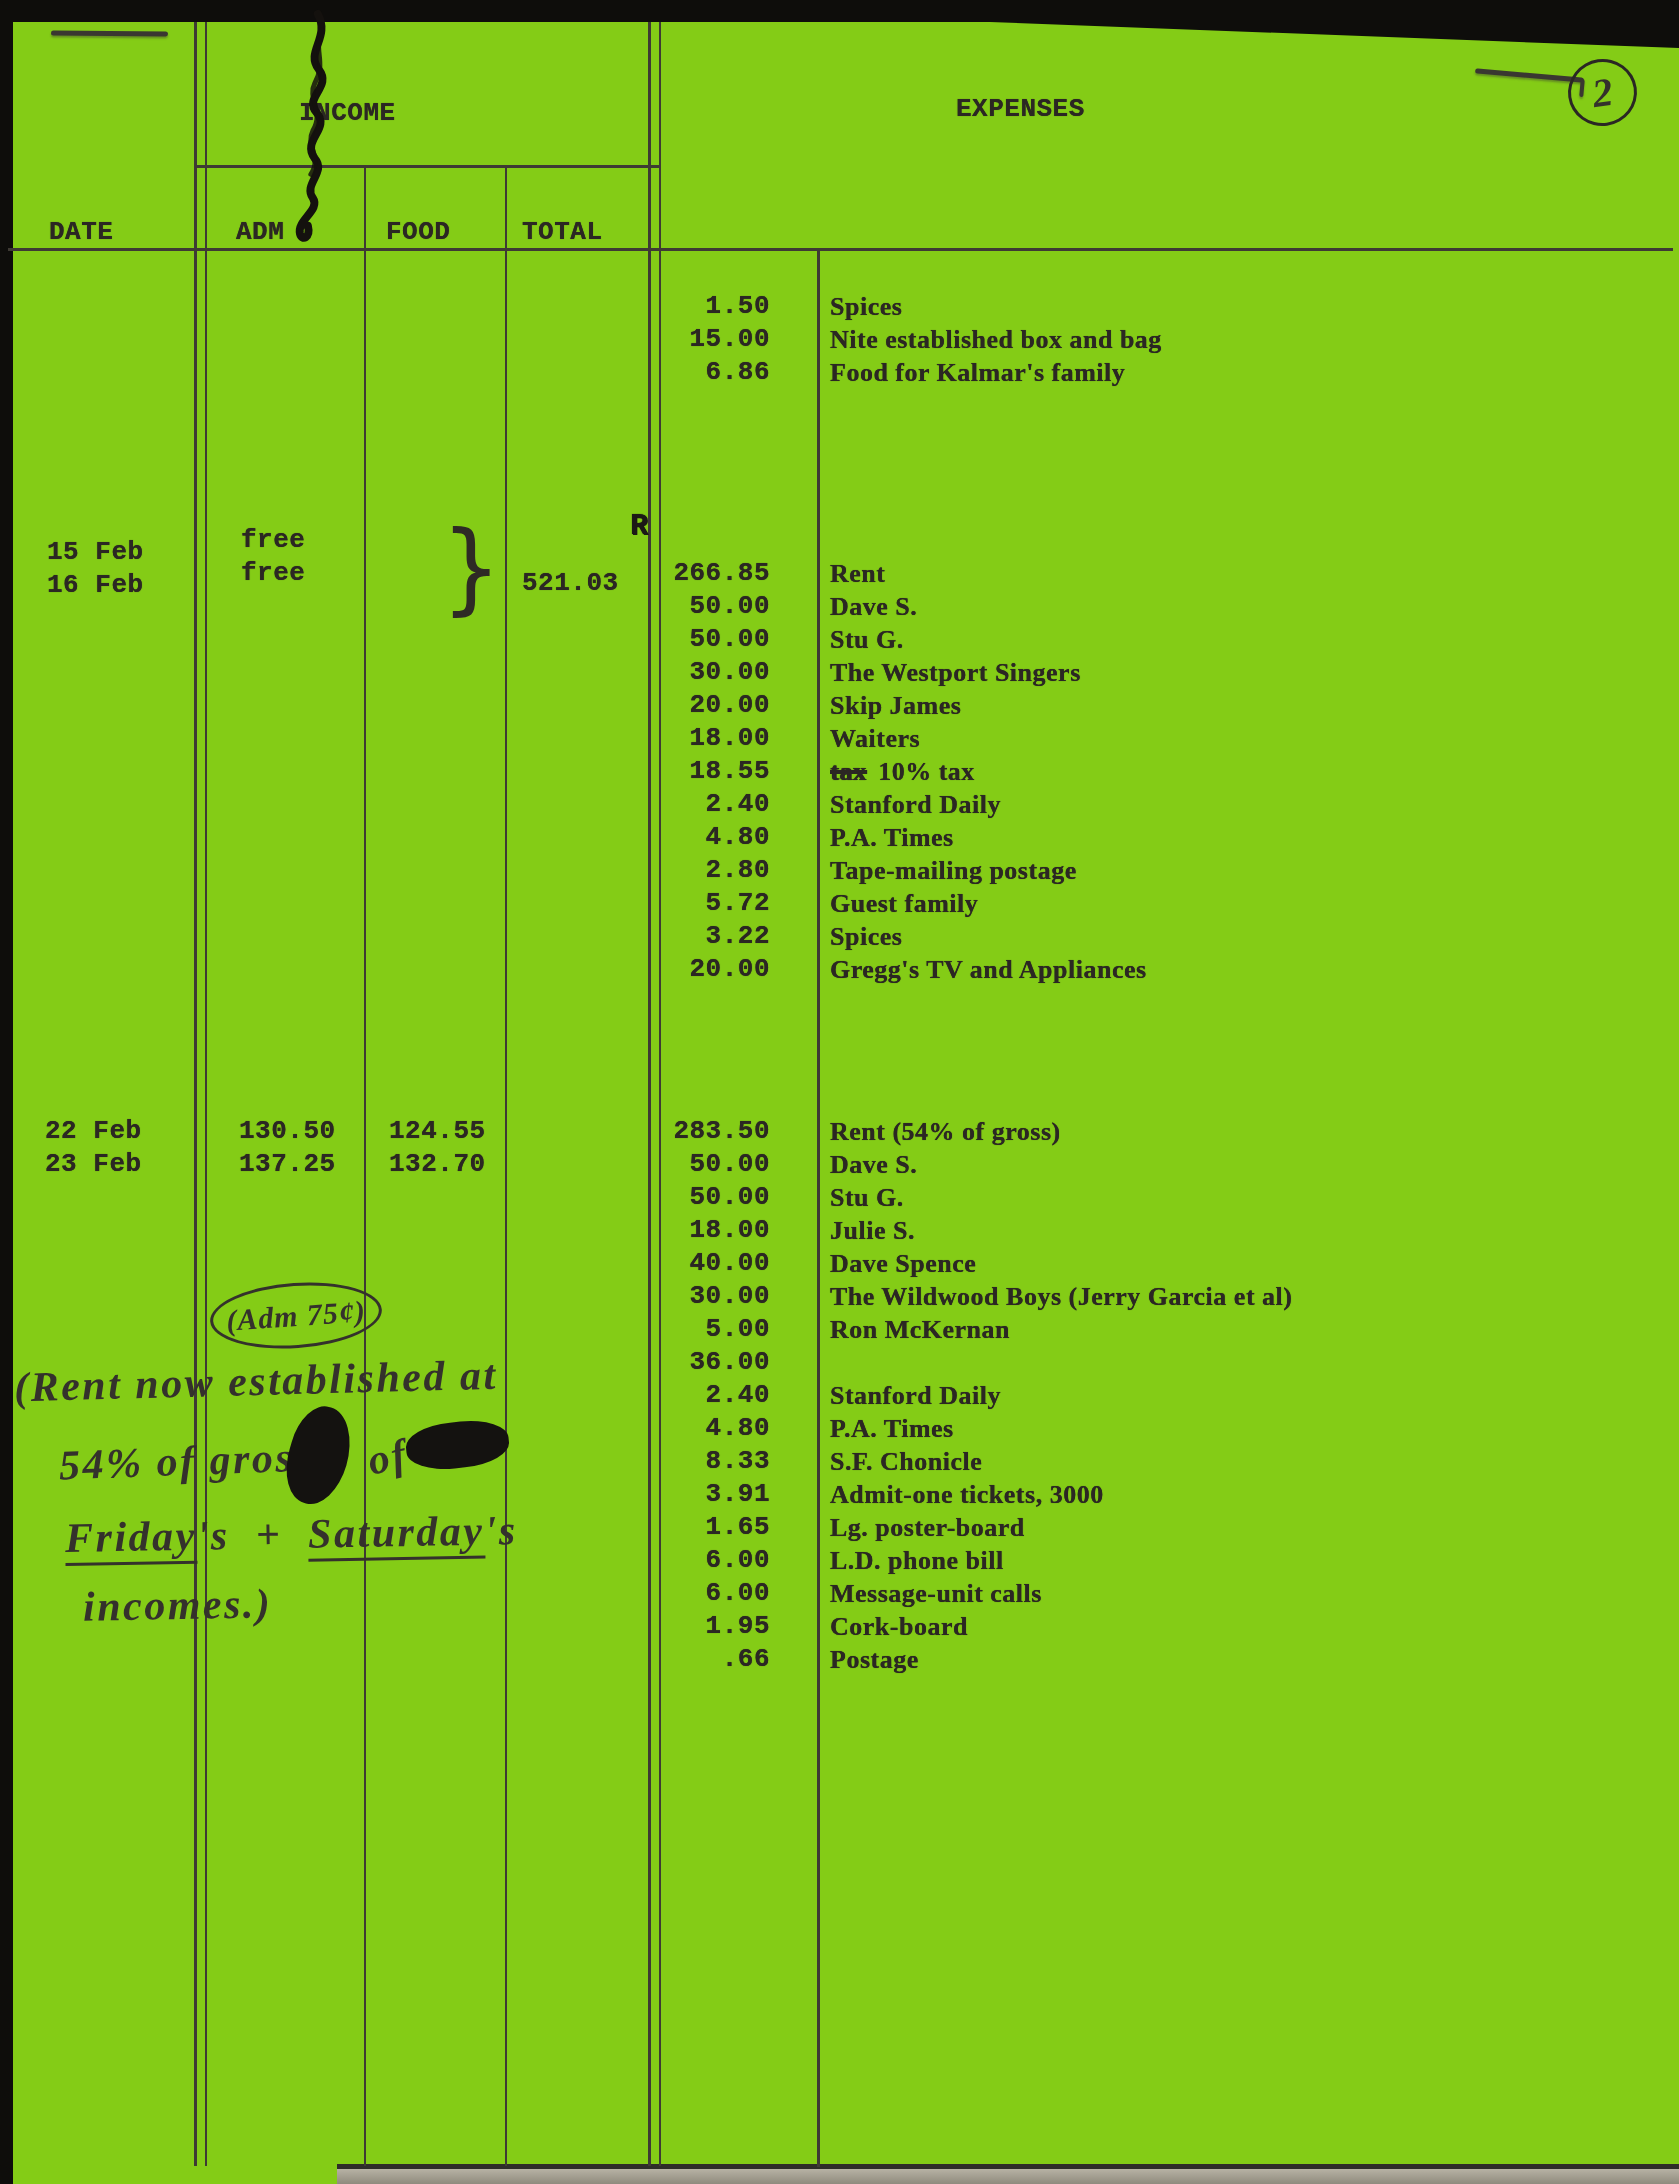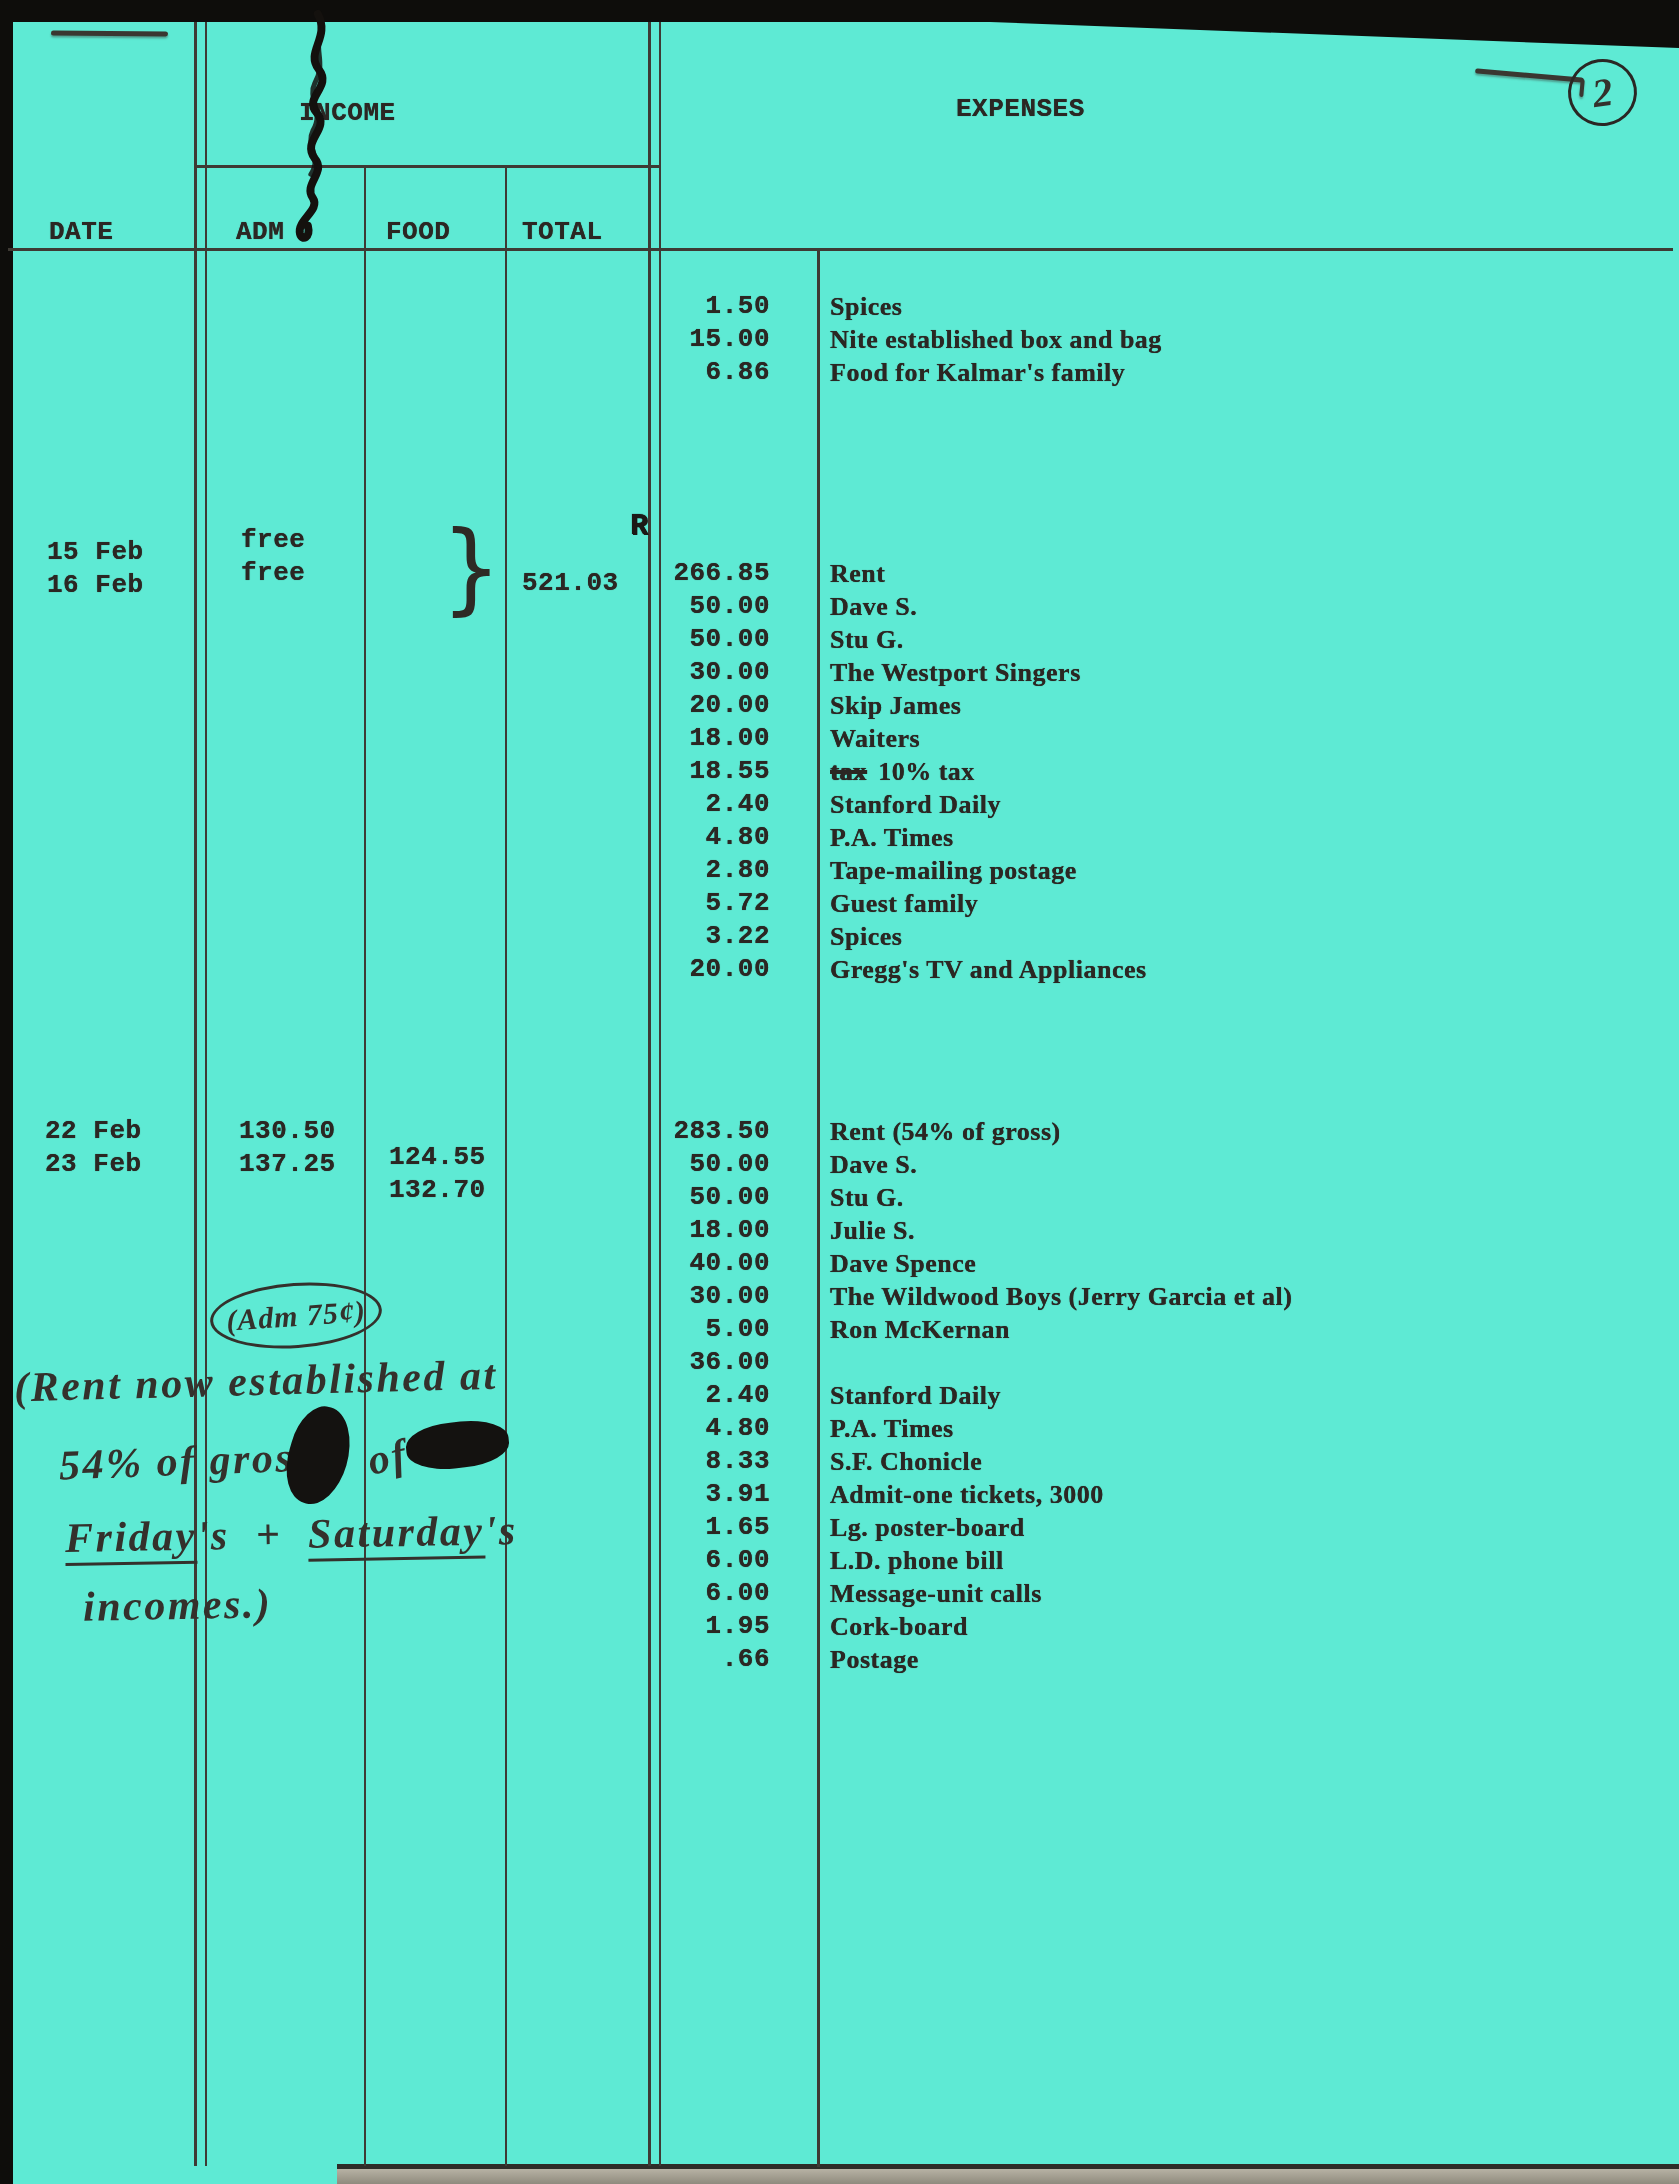--- a/index.html
+++ b/index.html
@@ -1,17 +1,17 @@
 <!DOCTYPE html>
 <html><head>
 <meta charset="utf-8">
 <title>Ledger page 2</title>
 <style>
   html,body{margin:0;padding:0;background:#555;}
-  .page{position:relative;width:1679px;height:2185px;background:#5eead4;overflow:hidden;
+  .page{position:relative;width:1679px;height:2185px;background:#84cc16;overflow:hidden;
         font-family:"Liberation Mono","DejaVu Sans Mono",monospace;}
   
   .scan-top{position:absolute;left:0;top:0;width:1679px;height:22px;background:#0e0d0b;}
   .scan-top-wedge{position:absolute;left:990px;top:22px;width:689px;height:26px;background:#0e0d0b;
         clip-path:polygon(0 0,100% 0,100% 100%);}
   .scan-left{position:absolute;left:0;top:20px;width:13px;height:2165px;background:#0e0d0b;}
   .scan-bottom-line{position:absolute;left:337px;top:2164px;width:1342px;height:5px;background:#2e2c28;}
   .scan-bottom-band{position:absolute;left:337px;top:2169px;width:1342px;height:16px;
         background:linear-gradient(to bottom,#b7b2a4,#8d887b);}
   
@@ -181,21 +181,21 @@
   <div class="rows" style="left:45px;top:1115px;">
 
   <div class="tw">22 Feb</div>
       <div class="tw">23 Feb</div>
     </div>
   <div class="rows" style="left:239px;top:1115px;">
 
   <div class="tw">130.50</div>
       <div class="tw">137.25</div>
     </div>
-  <div class="rows" style="left:389px;top:1141px;">
+  <div class="rows" style="left:389px;top:1115px;">
 
   <div class="tw">124.55</div>
       <div class="tw">132.70</div>
     </div>
   <div class="adm-oval">
     <div class="hand">(Adm 75¢)</div>
   </div>
   <div class="rows" style="left:653px;top:1115px;">
 
       <div class="exp-row">

